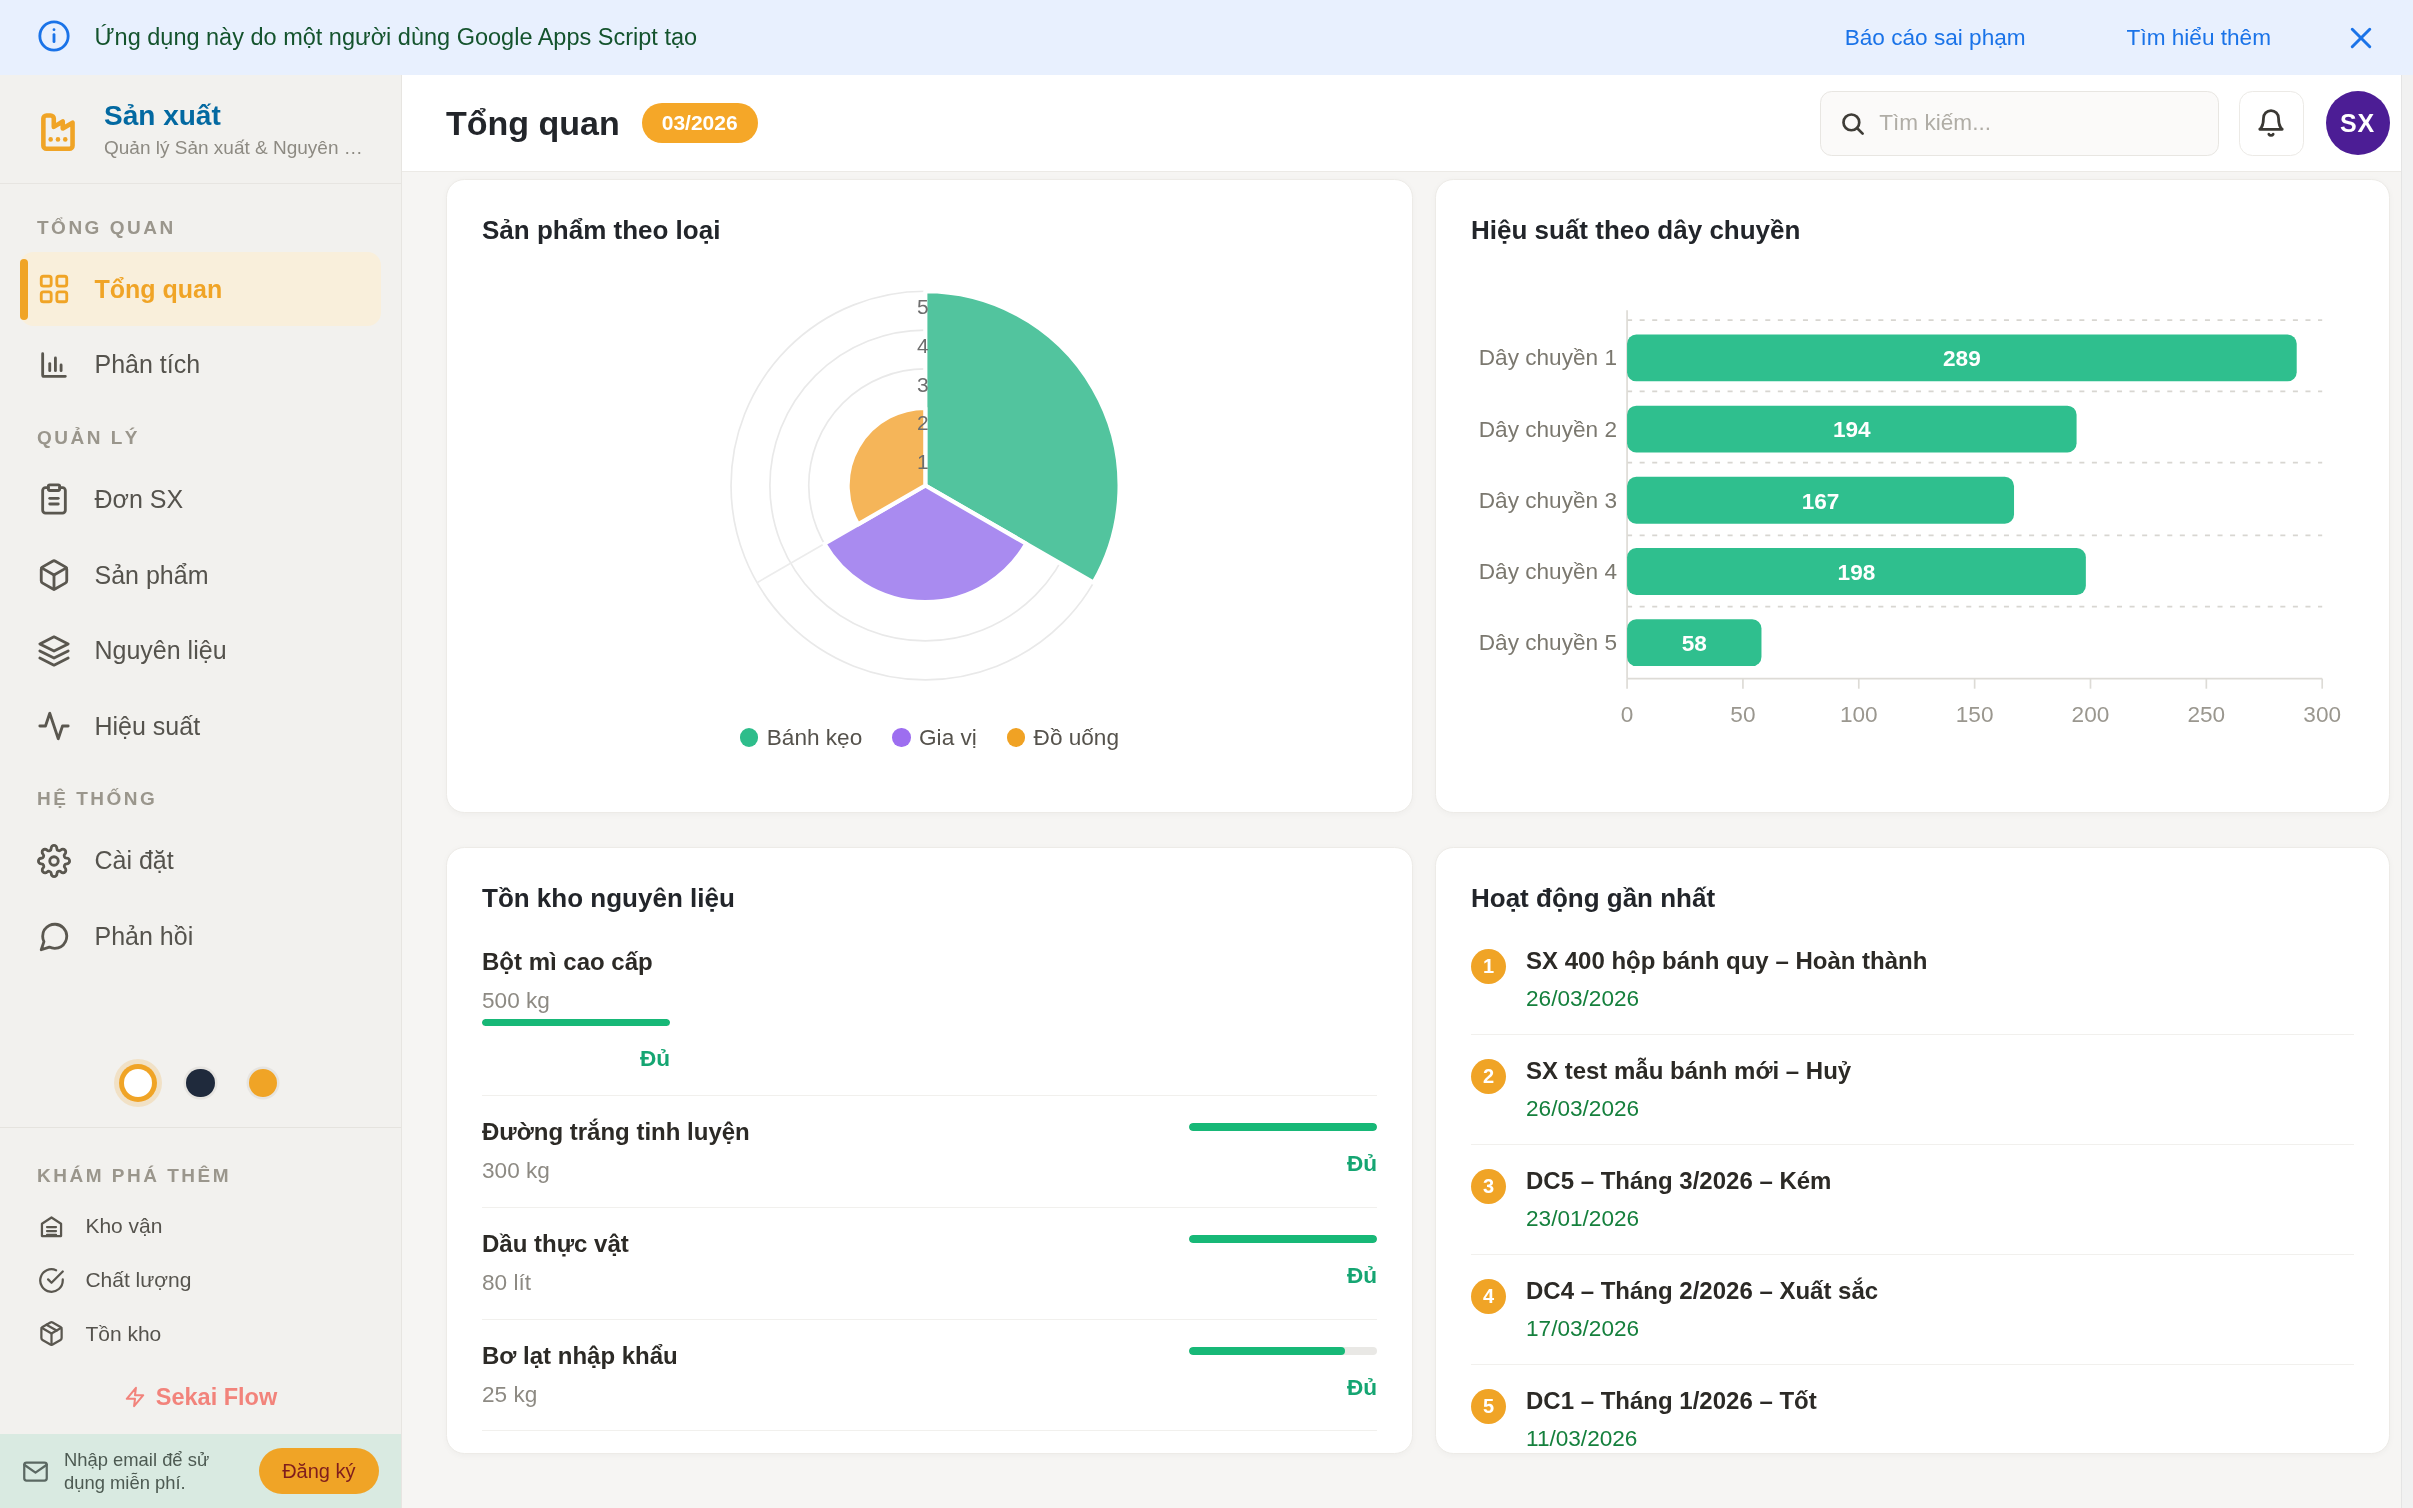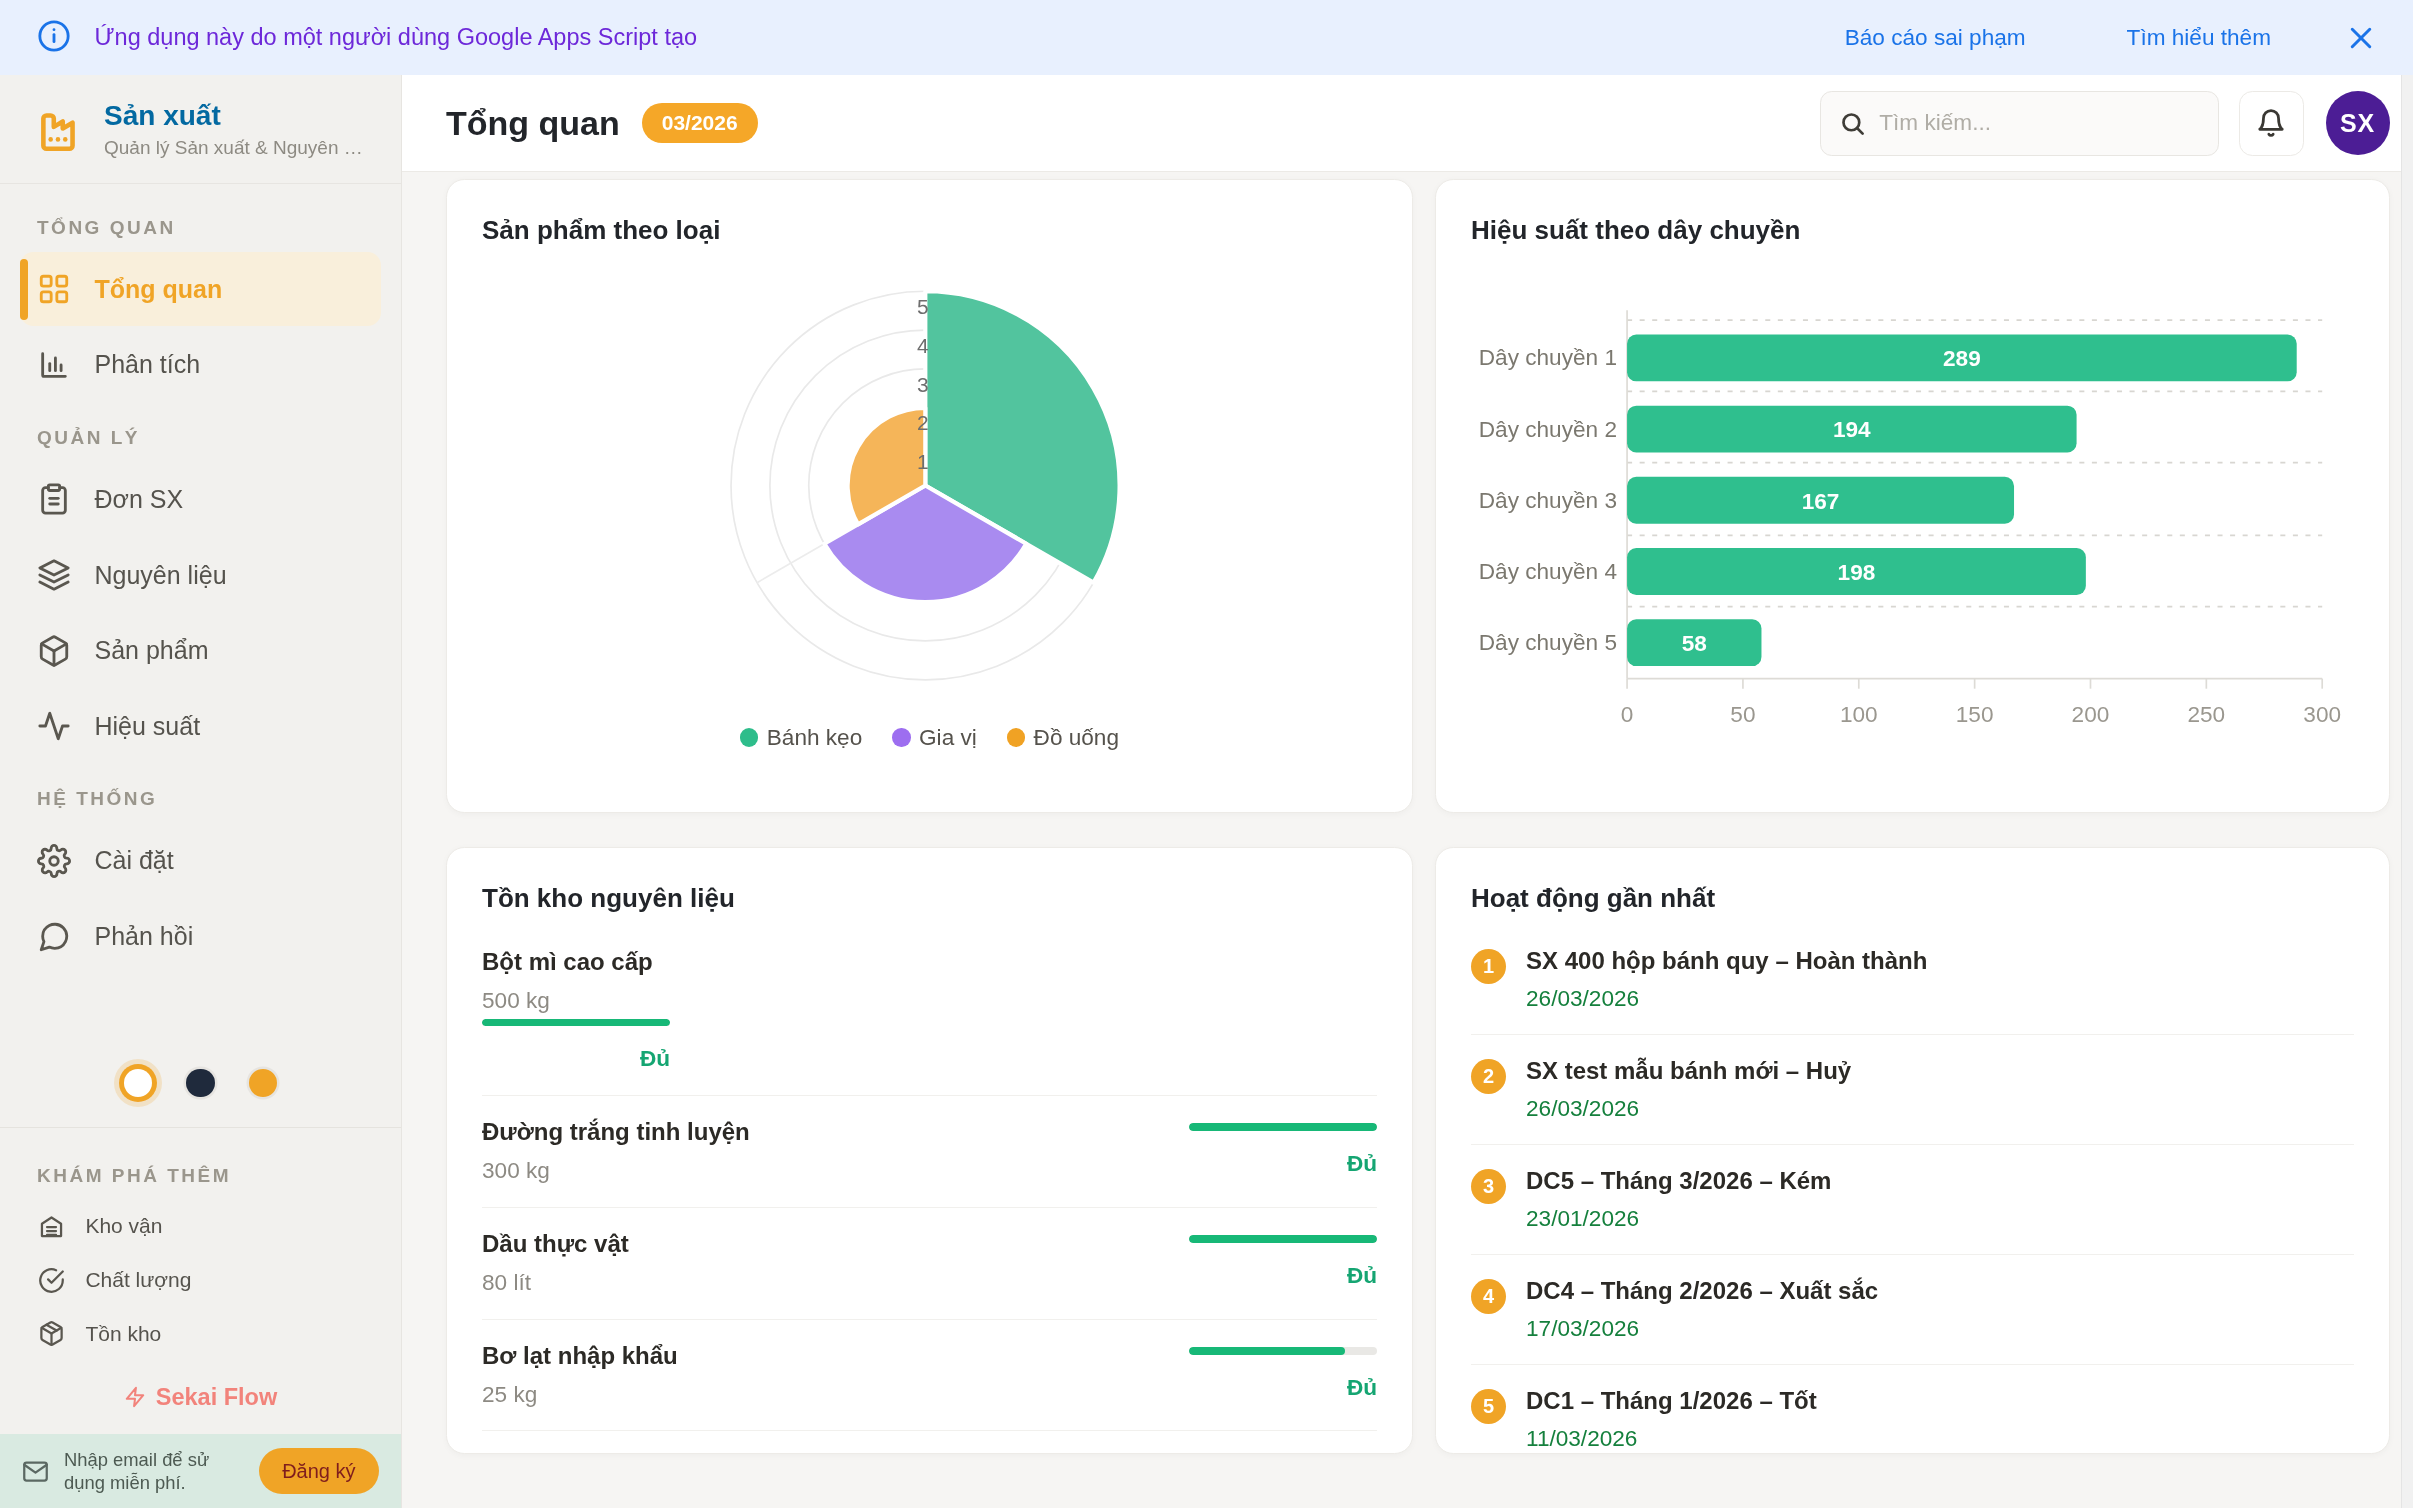--- a/index.html
+++ b/index.html
@@ -1,21 +1,21 @@
 <!DOCTYPE html>
 <html style="font-size:13.4px"><head>
 <meta charset="utf-8">
 <style>
   * { box-sizing: border-box; margin: 0; padding: 0; }
   html,body { width: 2413px; height: 1508px; overflow: hidden; }
   body { font-family: "Liberation Sans", sans-serif; background: #f6f5f3; color: #2c2a26; }
 
   
   .banner { height: 75px; background: #e8f0fe; display: flex; align-items: center; padding: 0 37px; }
-  .banner-msg { font-size: 23.5px; color: #6d28d9; margin-left: 23.5px; }
+  .banner-msg { font-size: 23.5px; color: #14532d; margin-left: 23.5px; }
   .banner-spacer { flex: 1; }
   .banner-link { font-size: 22.6px; color: #1a73e8; font-weight: 500; cursor: pointer; margin-left: 101px; }
   .banner-close { margin-left: 75px; color: #1a73e8; display: flex; cursor: pointer; }
 
   
   .app { display: flex; height: 1433px; }
   .sidebar { width: 402px; background: #f2f1ee; border-right: 1.7px solid #e7e5e1; display: flex; flex-direction: column; flex-shrink: 0; }
   .main { flex: 1; display: flex; flex-direction: column; min-width: 0; }
 
   
@@ -155,36 +155,36 @@
               <rect x="8" y="2" width="8" height="4" rx="1"></rect>
               <line x1="9" y1="11.5" x2="15" y2="11.5"></line>
               <line x1="9" y1="15.5" x2="15" y2="15.5"></line>
             </svg>
           </span>
           <span class="nav-text">Đơn SX</span>
         </div>
         <div class="nav-item">
           <span class="nav-ico">
             <svg width="34" height="34" viewBox="0 0 24 24" fill="none" stroke="currentColor" stroke-width="2" stroke-linecap="round" stroke-linejoin="round">
+              <path d="M21 16V8a2 2 0 0 0-1-1.73l-7-4a2 2 0 0 0-2 0l-7 4A2 2 0 0 0 3 8v8a2 2 0 0 0 1 1.73l7 4a2 2 0 0 0 2 0l7-4A2 2 0 0 0 21 16z"></path>
+              <polyline points="3.27 6.96 12 12.01 20.73 6.96"></polyline>
+              <line x1="12" y1="22.08" x2="12" y2="12"></line>
+            </svg>
+          </span>
+          <span class="nav-text">Sản phẩm</span>
+        </div>
+        <div class="nav-item">
+          <span class="nav-ico">
+            <svg width="34" height="34" viewBox="0 0 24 24" fill="none" stroke="currentColor" stroke-width="2" stroke-linecap="round" stroke-linejoin="round">
               <polygon points="12 2 2 7 12 12 22 7 12 2"></polygon>
               <polyline points="2 17 12 22 22 17"></polyline>
               <polyline points="2 12 12 17 22 12"></polyline>
             </svg>
           </span>
           <span class="nav-text">Nguyên liệu</span>
-        </div>
-        <div class="nav-item">
-          <span class="nav-ico">
-            <svg width="34" height="34" viewBox="0 0 24 24" fill="none" stroke="currentColor" stroke-width="2" stroke-linecap="round" stroke-linejoin="round">
-              <path d="M21 16V8a2 2 0 0 0-1-1.73l-7-4a2 2 0 0 0-2 0l-7 4A2 2 0 0 0 3 8v8a2 2 0 0 0 1 1.73l7 4a2 2 0 0 0 2 0l7-4A2 2 0 0 0 21 16z"></path>
-              <polyline points="3.27 6.96 12 12.01 20.73 6.96"></polyline>
-              <line x1="12" y1="22.08" x2="12" y2="12"></line>
-            </svg>
-          </span>
-          <span class="nav-text">Sản phẩm</span>
         </div>
         <div class="nav-item">
           <span class="nav-ico">
             <svg width="34" height="34" viewBox="0 0 24 24" fill="none" stroke="currentColor" stroke-width="2" stroke-linecap="round" stroke-linejoin="round">
               <polyline points="22 12 18 12 15 21 9 3 6 12 2 12"></polyline>
             </svg>
           </span>
           <span class="nav-text">Hiệu suất</span>
         </div>
         <div class="nav-label">HỆ THỐNG</div>

